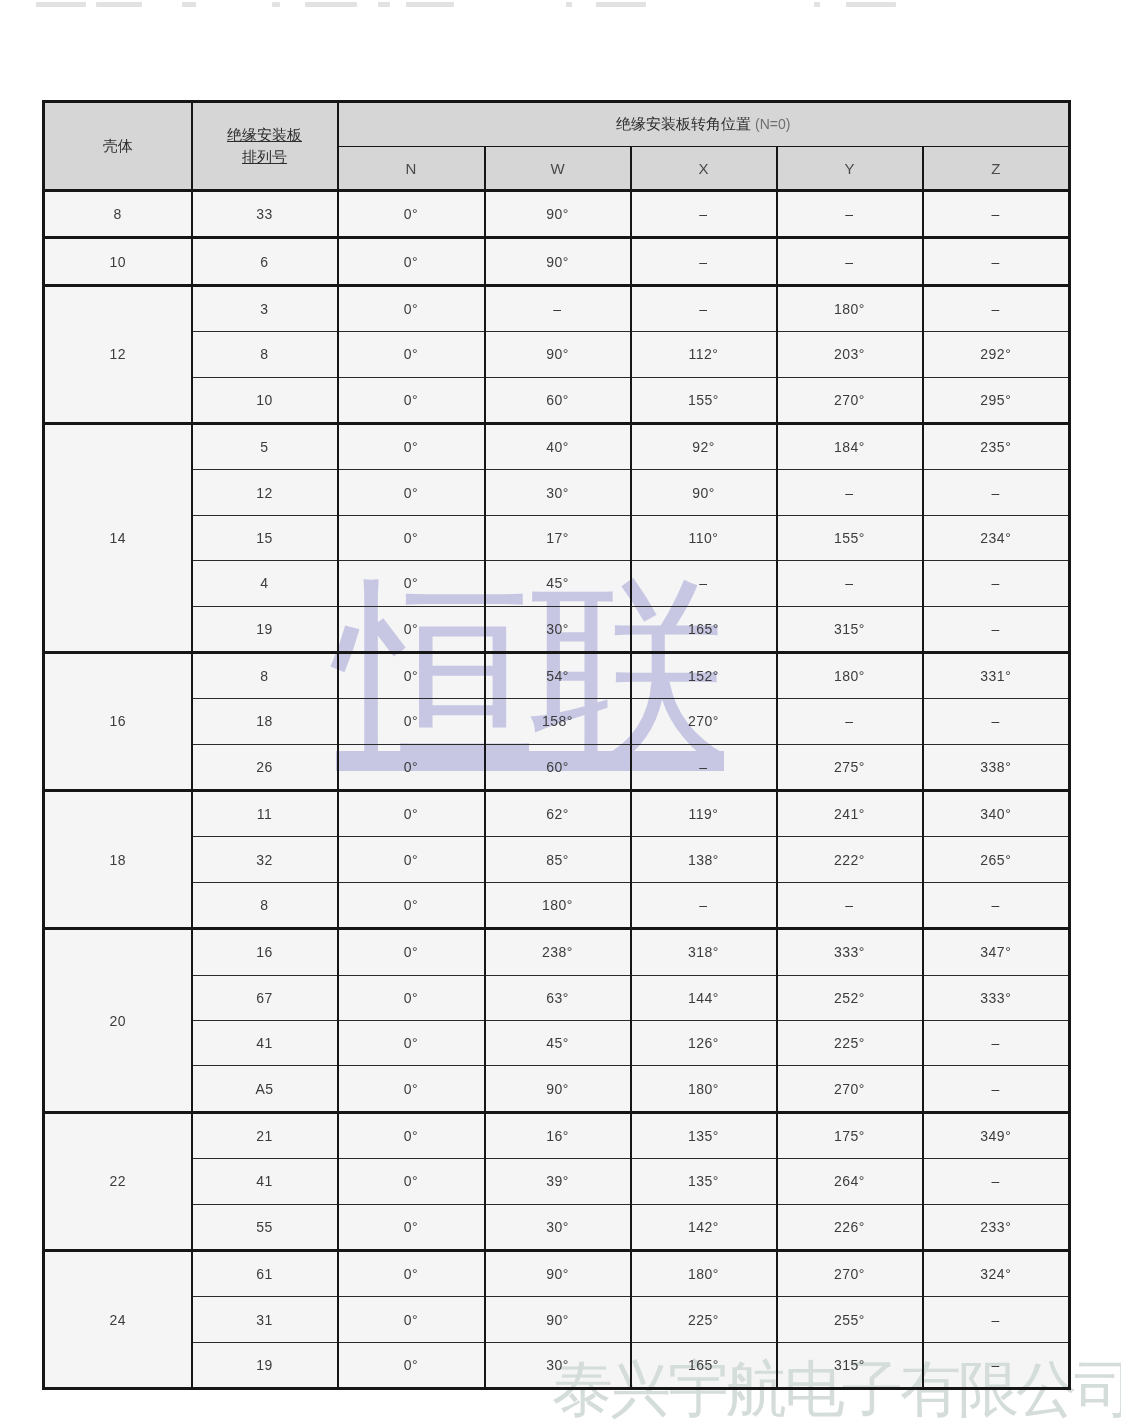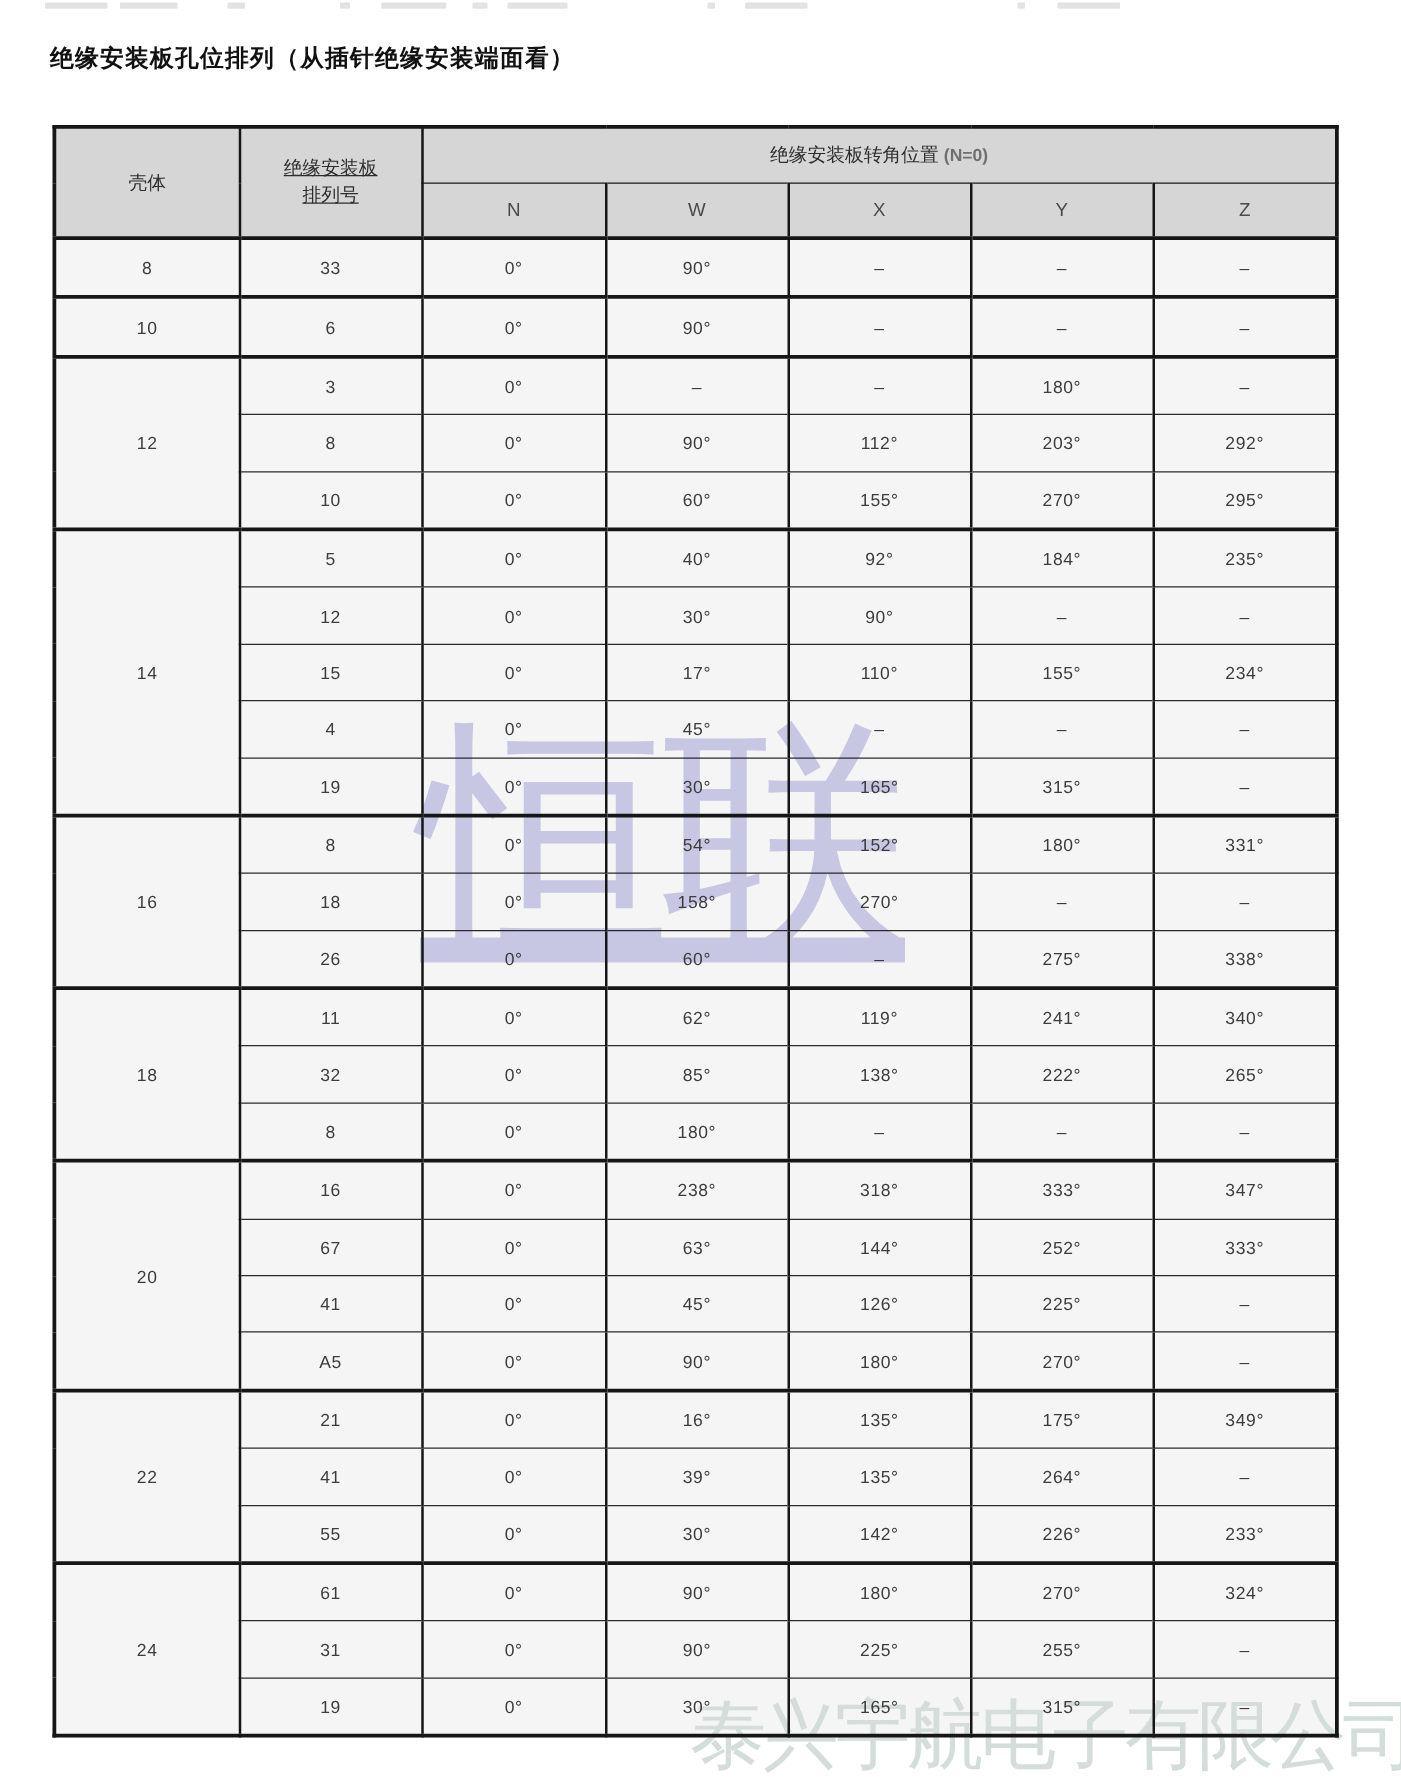--- a/index.html
+++ b/index.html
@@ -60,21 +60,21 @@
   thead th {
     background: #d6d6d6;
     font-weight: normal;
     color: #2d2d2d;
     font-size: 15px;
   }
   thead tr.h1 th { height: 43px; }
   thead tr.h2 th { height: 42px; border-top: 1.5px solid #161616; color: #4a4a4a; }
   thead { border-bottom: 3px solid #161616; }
   .plate-head { line-height: 1.45; text-decoration: underline; }
-  .angle-note { color: #6f6f6f; font-weight: bold; margin-left: 4px; font-size: 14px; }
+  .angle-note { color: #6f6f6f; font-weight: normal; margin-left: 4px; font-size: 14px; }
 
   tbody td {
     height: 44.4px;
     font-size: 14px;
     color: #3c3c3c;
     border-top: 1px solid #2a2a2a;      
     background: transparent;
     letter-spacing: .5px;
   }
   tbody tr.group-start td { border-top: 3px solid #161616; }  
@@ -117,21 +117,20 @@
     <i style="left:272px; width:8px;"></i>
     <i style="left:305px; width:52px;"></i>
     <i style="left:378px; width:12px;"></i>
     <i style="left:406px; width:48px;"></i>
     <i style="left:566px; width:6px;"></i>
     <i style="left:596px; width:50px;"></i>
     <i style="left:814px; width:6px;"></i>
     <i style="left:846px; width:50px;"></i>
   </div>
 
-  <div class="doc-title">绝缘安装板孔位排列（从插针绝缘安装端面看）</div>
 
   <div class="table-wrap">
     <table class="grid">
       <colgroup>
         <col class="c1">
           <col class="c2">
           <col class="c3">
           <col class="c4">
         <col class="c5">
           <col class="c6">

